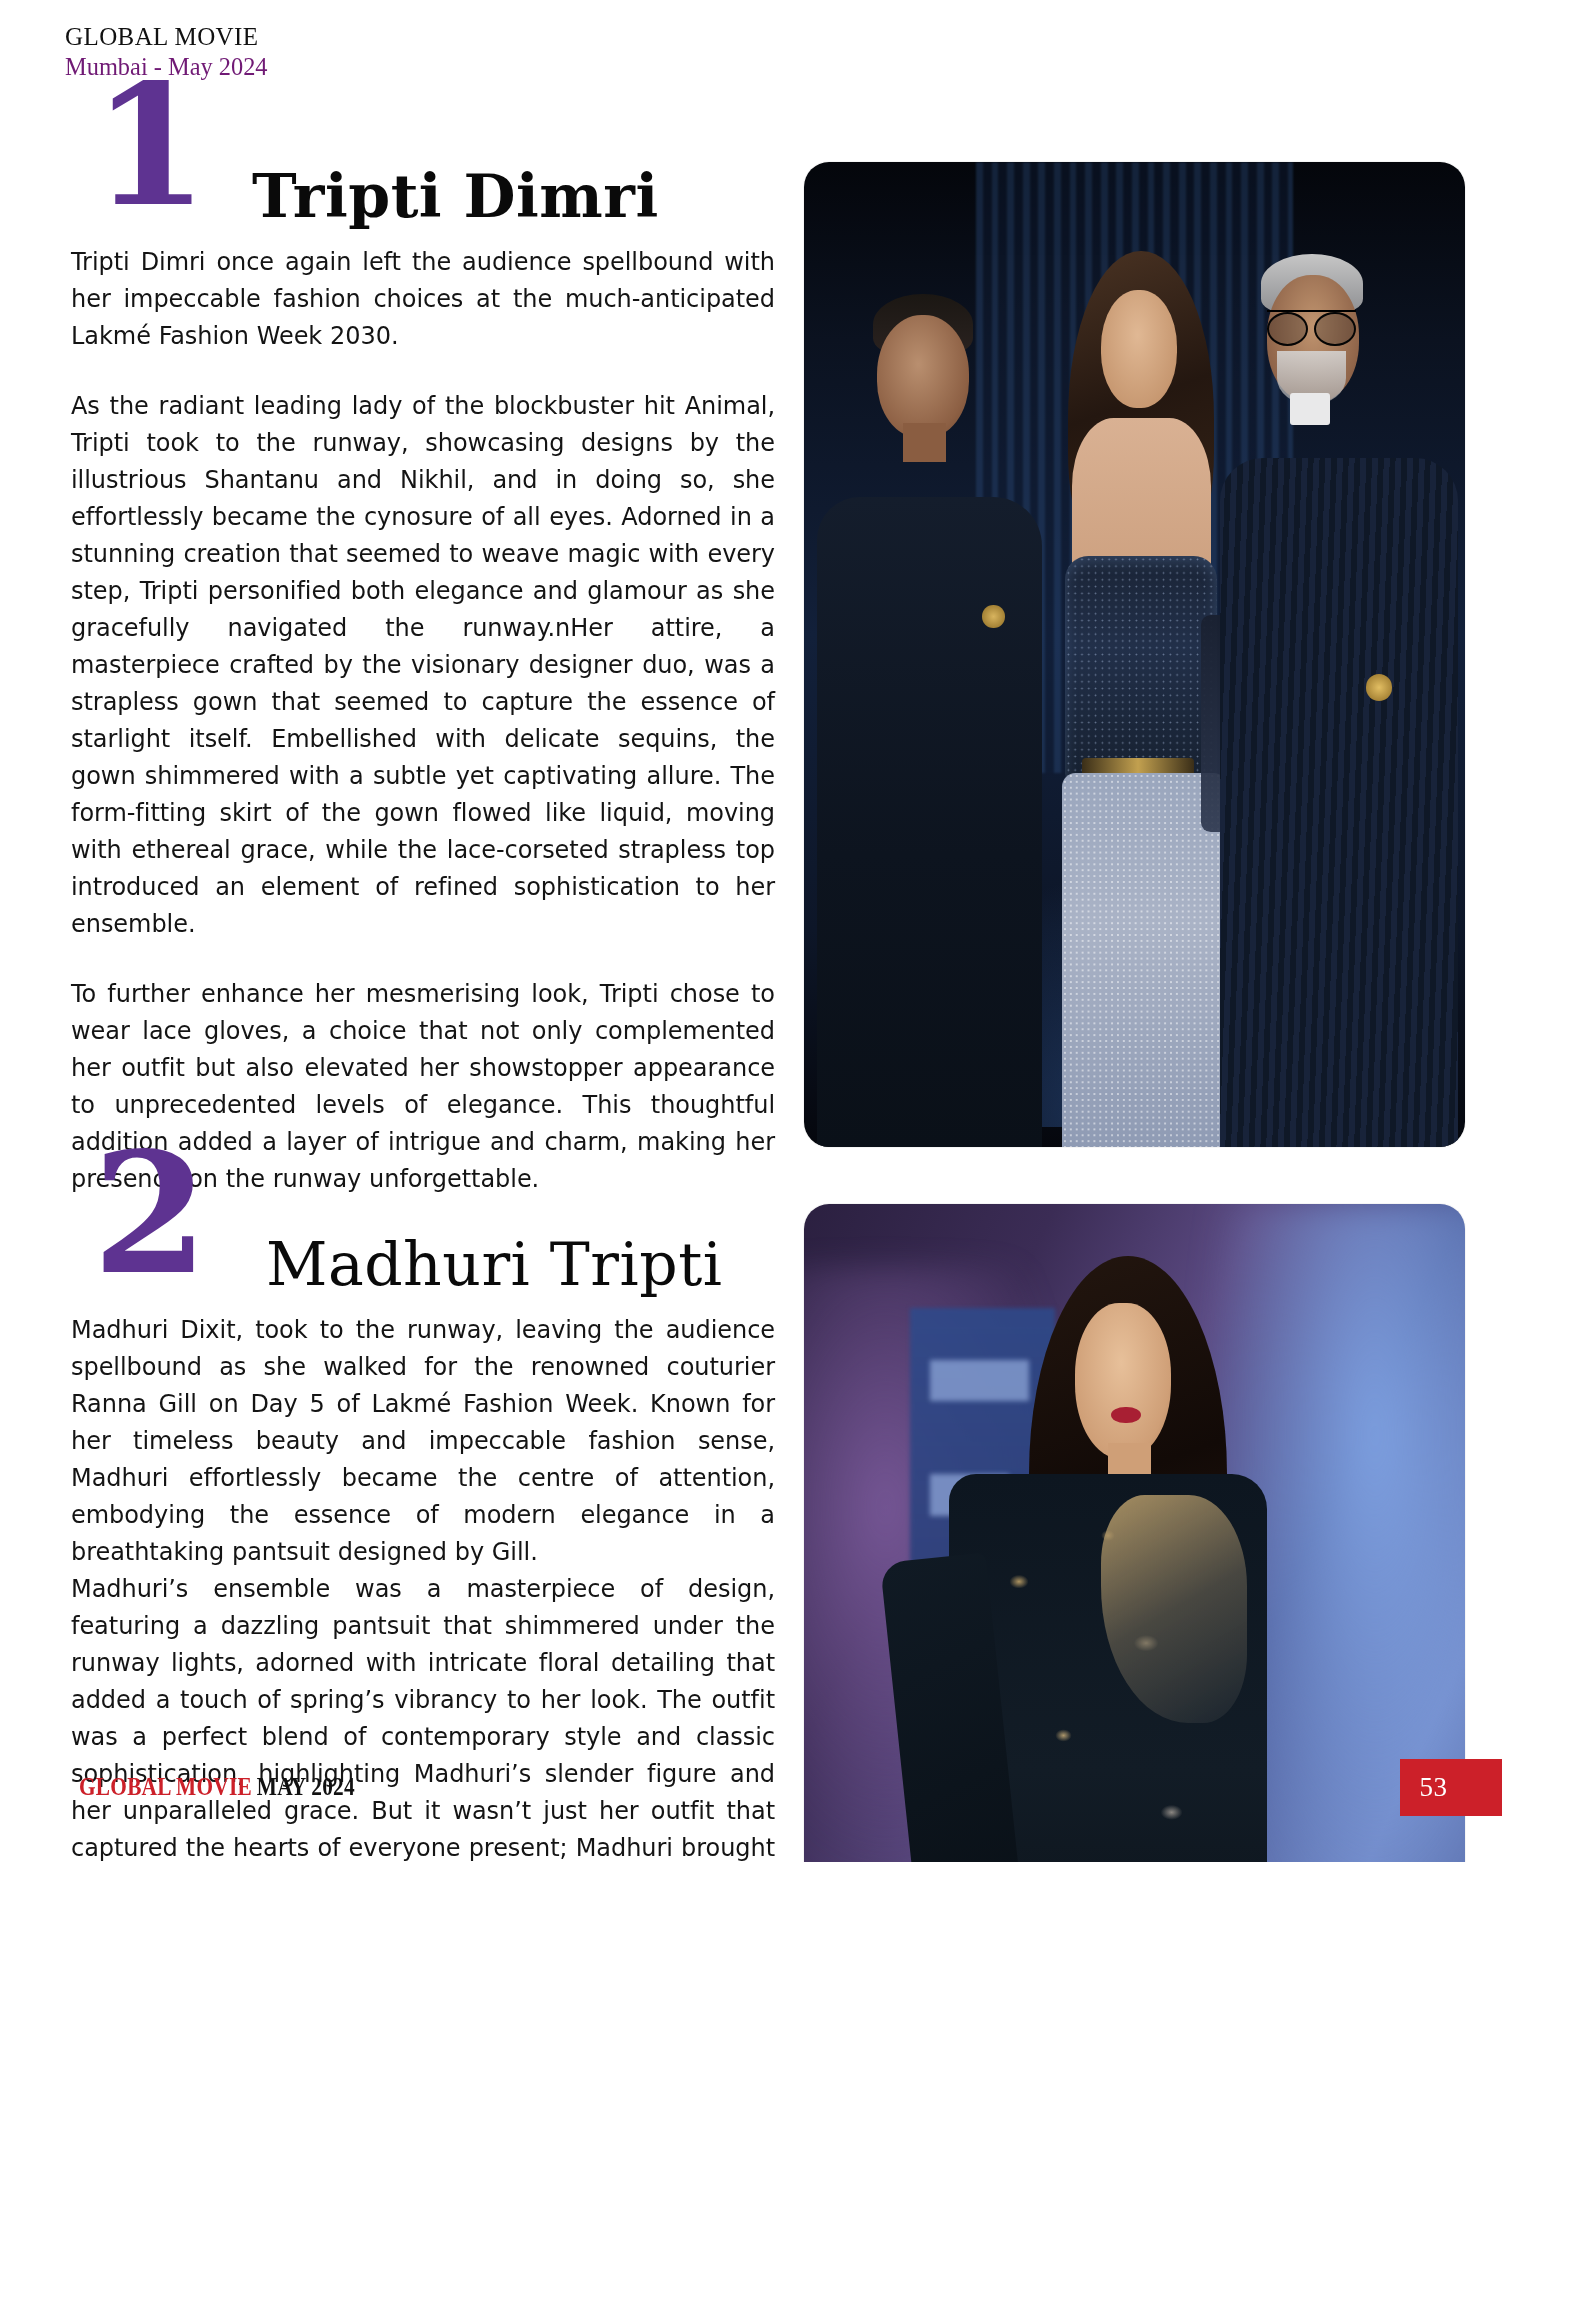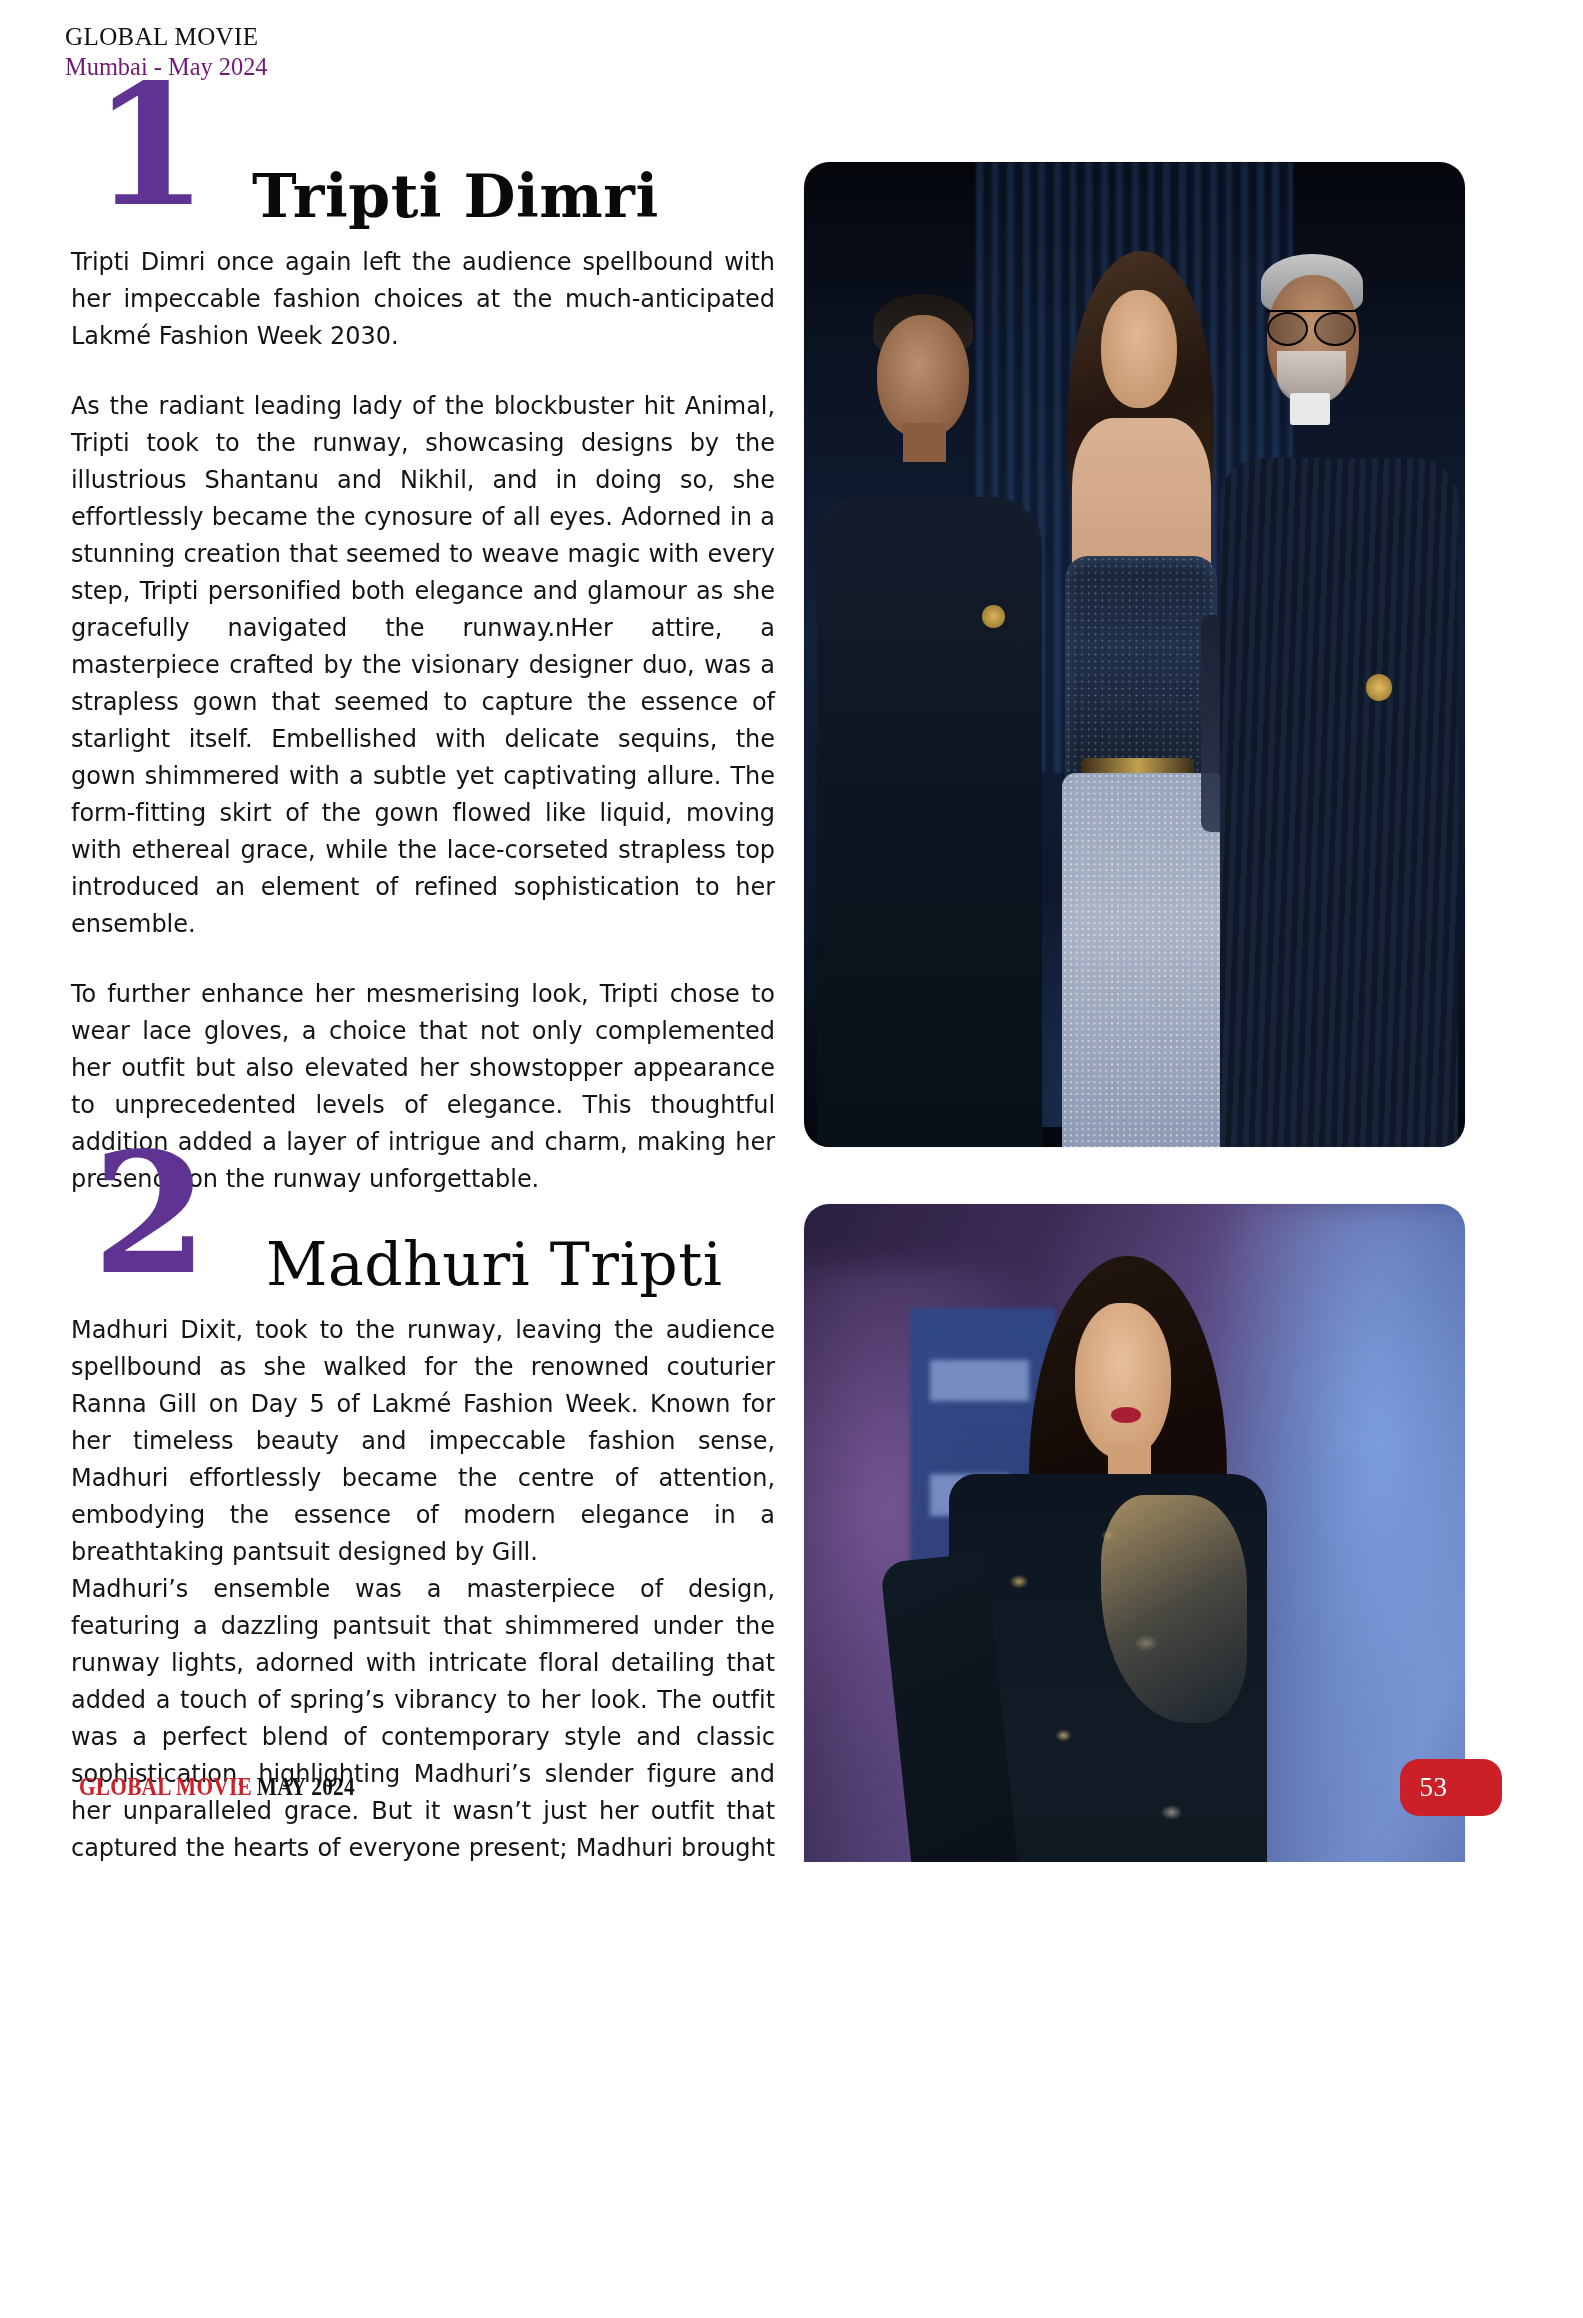--- a/index.html
+++ b/index.html
@@ -373,21 +373,20 @@
     color: #ffffff;
     display: flex;
     align-items: center;
     justify-content: flex-start;
     padding-left: 19.5px;
     box-sizing: border-box;
     font-family: "Liberation Serif", "DejaVu Serif", serif;
     font-size: 27px;
     font-weight: 400;
     letter-spacing: 0.5px;
-    border-radius: 19px;
   }
 </style>
 </head>
 <body>
 
 <div class="page">
 
   <div class="masthead">
     <div class="masthead-title">GLOBAL MOVIE</div>
     <div class="masthead-sub">Mumbai - May 2024</div>

